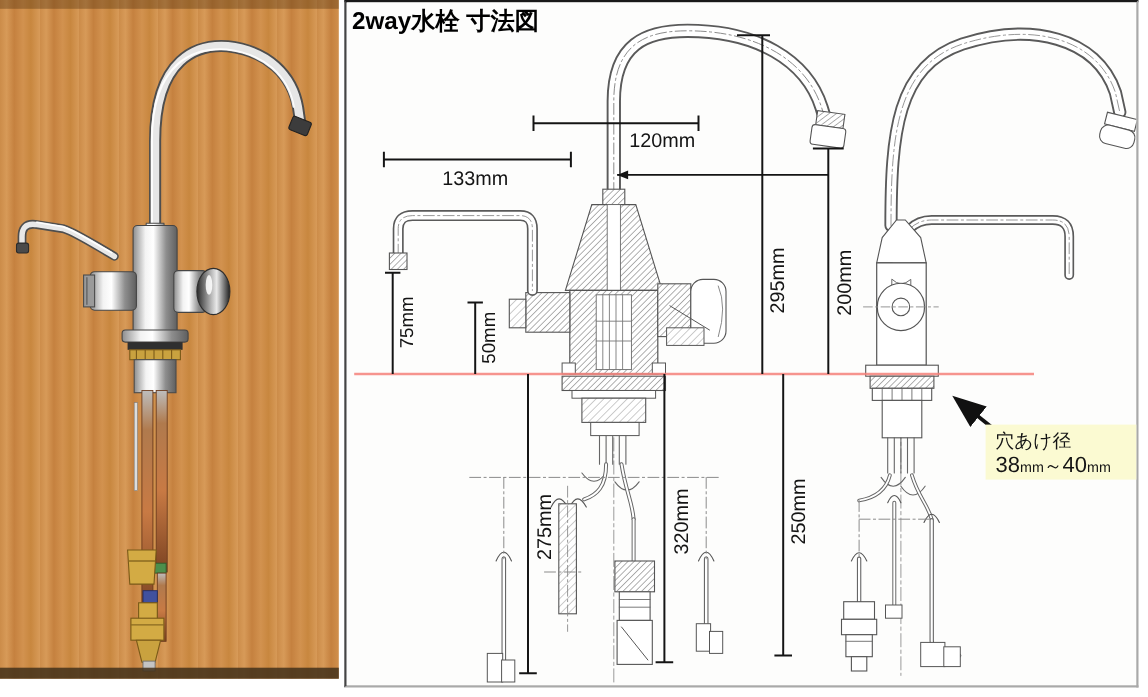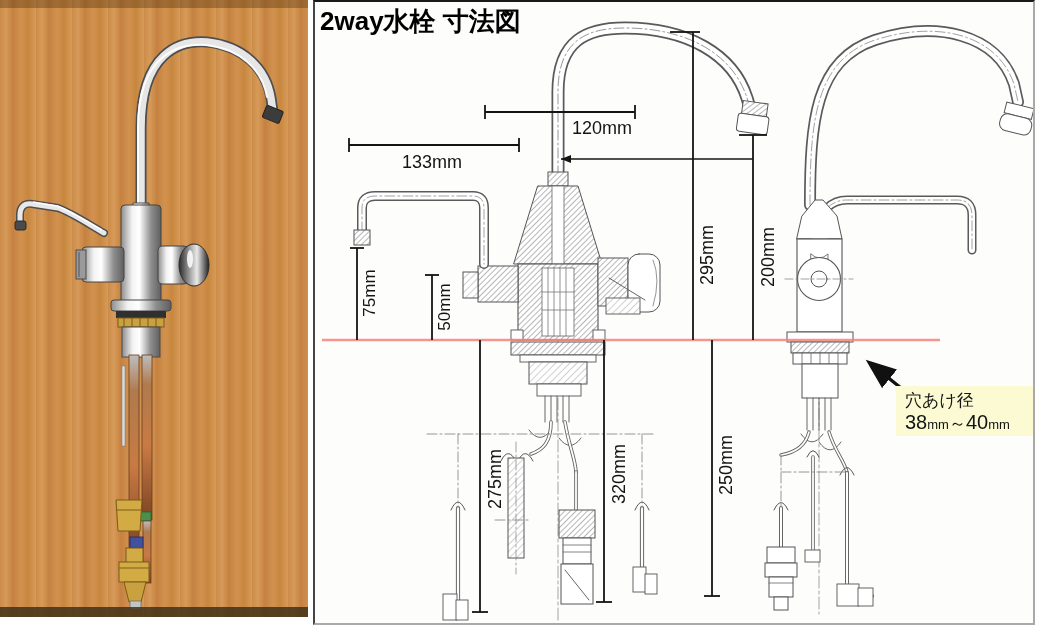--- a/index.html
+++ b/index.html
@@ -11,21 +11,21 @@
            repeating-linear-gradient(90deg,
              #cc8c49 0px,#d79a58 6px,#c5813f 13px,#d2924f 21px,#c8873f 28px,#d79a58 36px);
   }
   .photo .topshade{position:absolute;left:0;top:0;width:100%;height:8px;background:rgba(70,40,8,.35);}
   .photo .bottomshade{position:absolute;left:0;bottom:0;width:100%;height:10px;background:#42301a;opacity:.85;}
   .photo svg{position:absolute;left:0;top:0;}
   
   .panel{position:absolute;left:313px;top:0;width:722px;height:625px;background:#fdfdfc;
          border-top:2px solid #191919;border-left:2px solid #454545;
          border-right:2px solid #a9a9a9;border-bottom:2px solid #a9a9a9;box-sizing:border-box;}
-  .panel .title{position:absolute;left:5px;top:2px;font-size:26px;font-weight:bold;color:#000;
+  .panel .title{position:absolute;left:5px;top:2px;font-size:22px;font-weight:bold;color:#000;
                 letter-spacing:0px;white-space:nowrap;}
   .panel svg{position:absolute;left:0;top:0;}
   text{fill:#141414;}
   .dimtxt{font-size:18px;}
   .dimtxt-s{font-size:17px;}
   .notetxt{font-size:17px;}
 </style>
 </head>
 <body>
 

